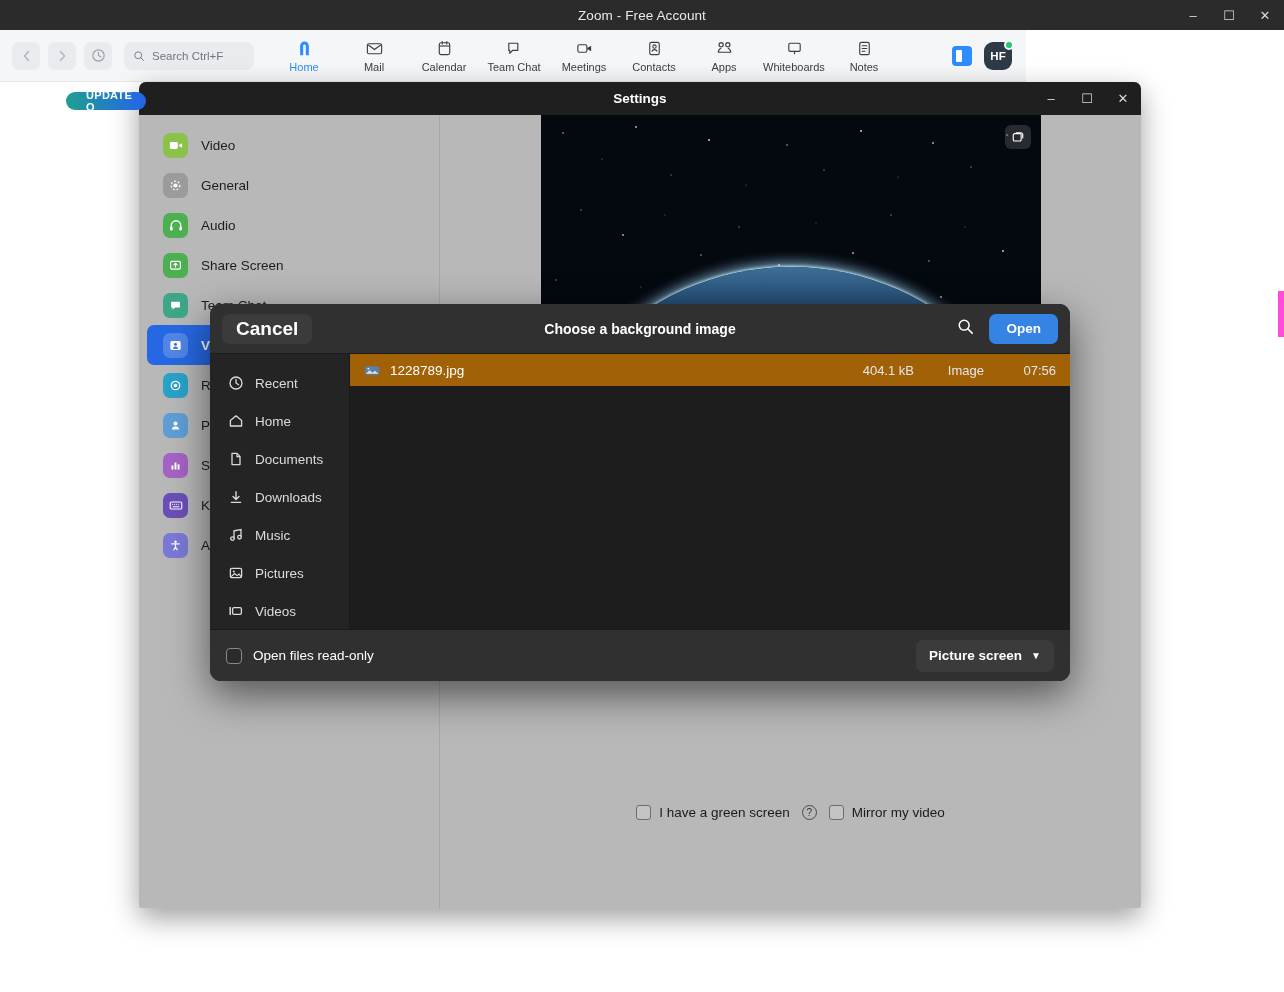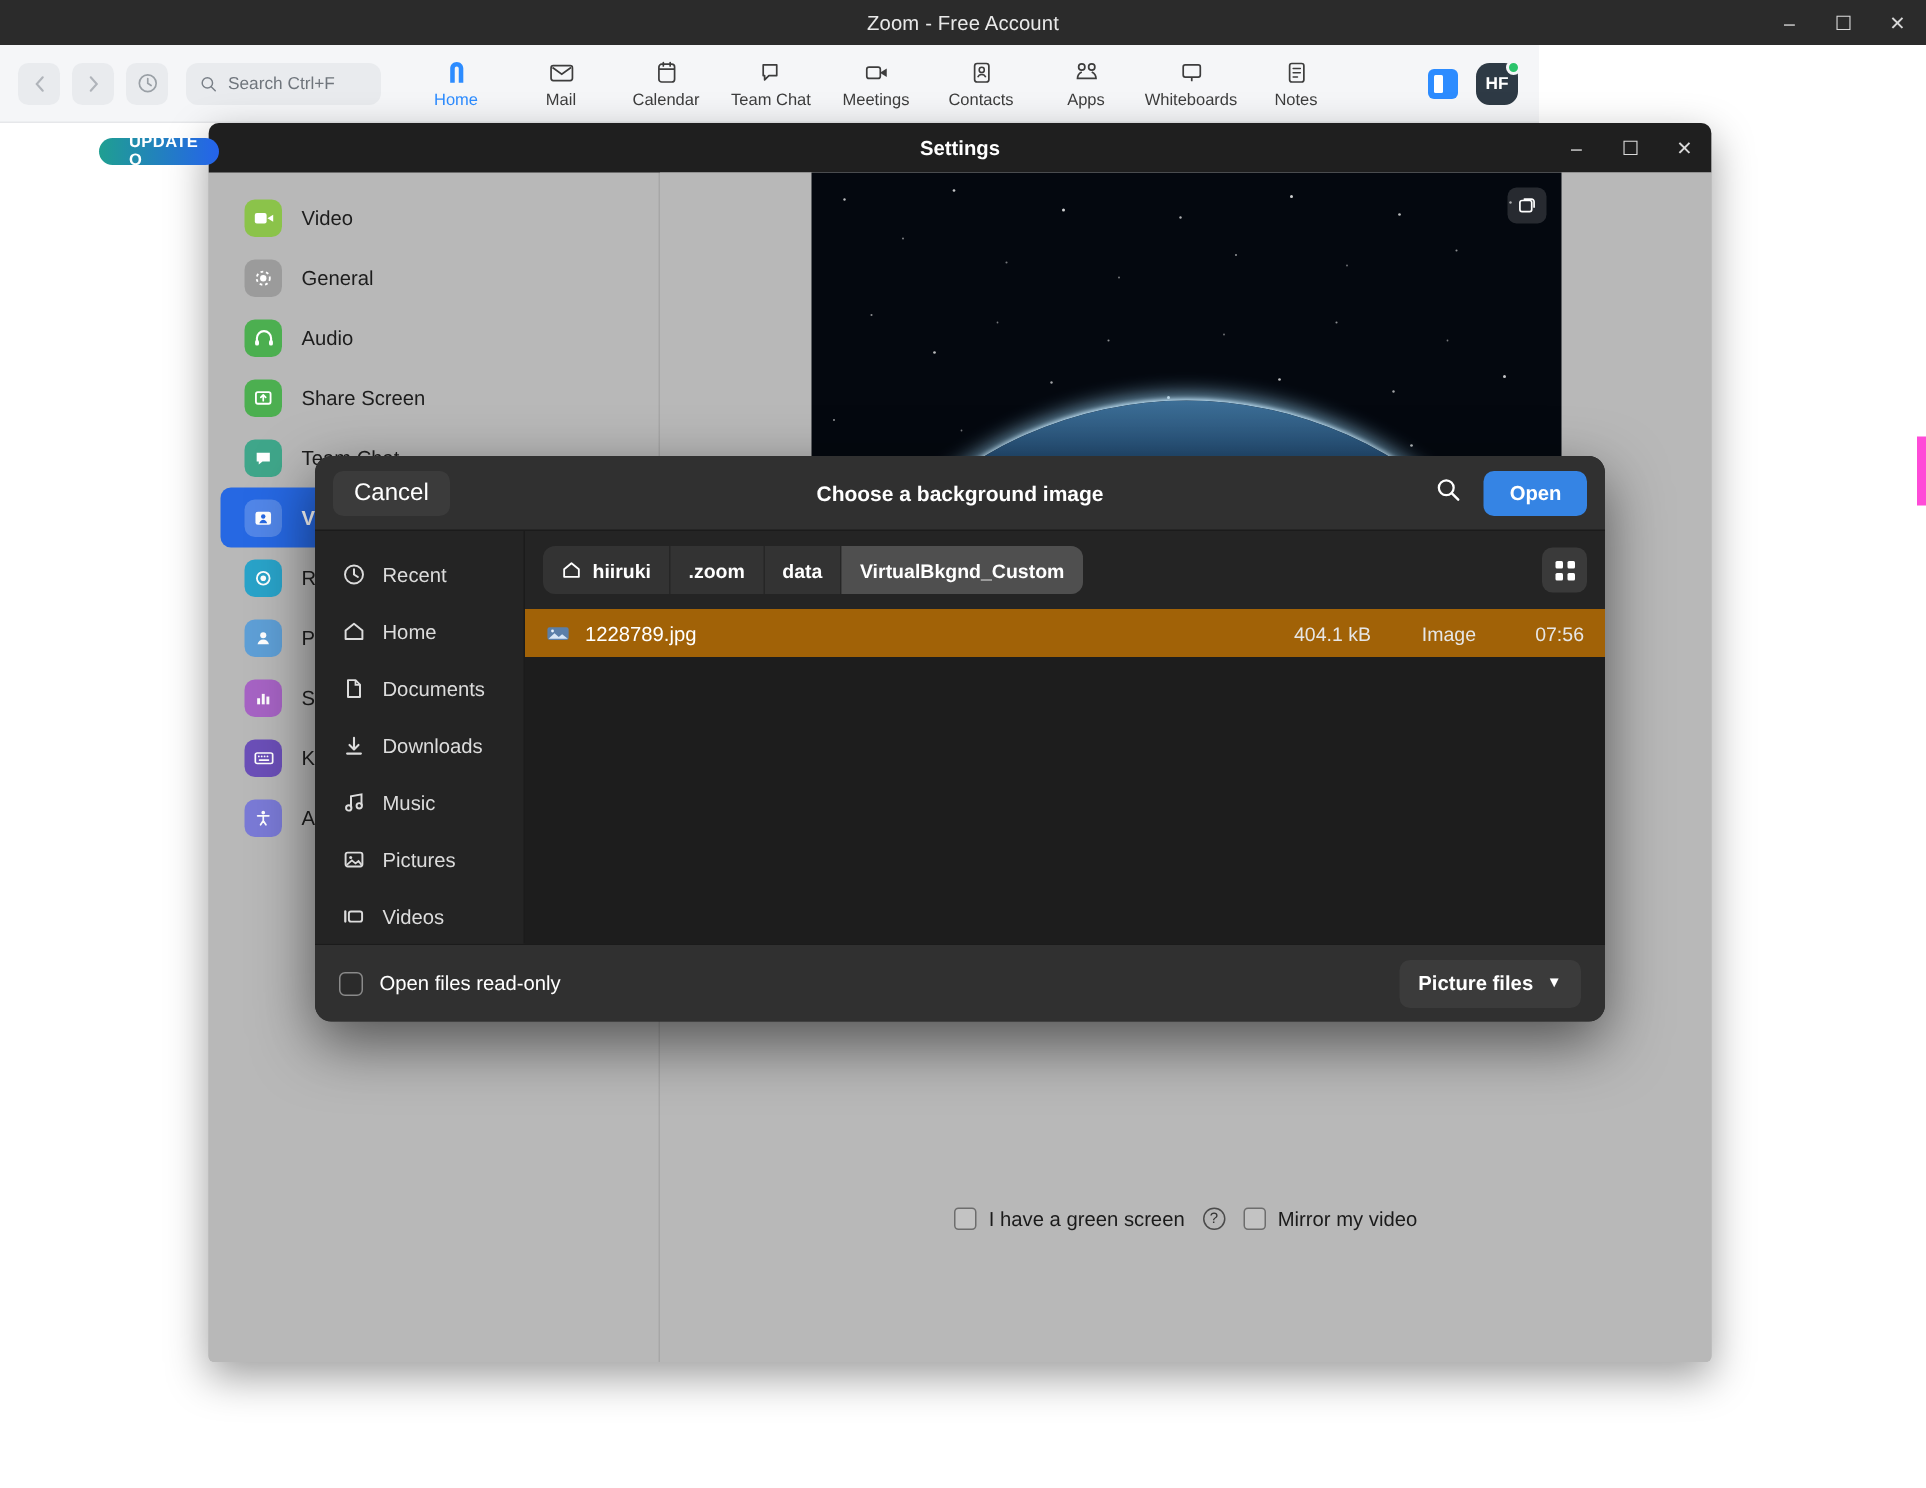--- a/index.html
+++ b/index.html
@@ -112,21 +112,21 @@
 
   
   .fc {
     position:absolute; left:210px; top:304px; width:860px; height:377px;
     background:#242424; border-radius:11px; box-shadow:0 14px 40px rgba(0,0,0,.55);
     overflow:hidden; color:#fff;
   }
   .fc-head { height:50px; background:#303030; display:flex; align-items:center; padding:0 12px; position:relative;
      border-bottom:1px solid #1b1b1b;}
   .fc-cancel { height:30px; padding:0 14px; border-radius:7px; background:#3b3b3b; color:#fff;
-     font-size:16px; font-weight:normal; display:flex; align-items:center; }
+     font-size:19px; font-weight:bold; display:flex; align-items:center; }
   .fc-title { position:absolute; left:0; right:0; text-align:center; font-size:14px; font-weight:bold; color:#fff;
      pointer-events:none;}
   .fc-head-right { margin-left:auto; display:flex; align-items:center; gap:14px; z-index:2; }
   .fc-open { height:30px; padding:0 17px; border-radius:7px; background:#3584e4; color:#fff;
      font-size:13.5px; font-weight:bold; display:flex; align-items:center; }
 
   .fc-body { display:flex; height:275px; }
   .fc-places { width:140px; background:#242424; border-right:1px solid #1b1b1b; padding-top:10px; }
   .place { height:38px; display:flex; align-items:center; gap:11px; padding-left:18px; color:#dcdcdc; font-size:13.5px; }
   .place svg { flex:0 0 auto; }
@@ -551,47 +551,20 @@
         <div class="place">
           <svg width="16" height="16" viewBox="0 0 16 16">
               <path d="M2.2 4.6v6.8" stroke="#dcdcdc" stroke-width="1.5" stroke-linecap="round"></path>
               <rect x="4.6" y="4.6" width="8.8" height="6.8" rx="1.4" stroke="#dcdcdc" stroke-width="1.3" fill="none"></rect>
             </svg>
           <span>Videos</span>
         </div>
       </div>
 
       <div class="fc-main">
-        <div class="fc-pathbar">
-          <div class="crumbs">
-            <div class="crumb">
-              <svg width="14" height="14" viewBox="0 0 16 16">
-                  <path d="M2.4 7.4 8 2.8l5.6 4.6V13.2H2.4z" stroke="#fff" stroke-width="1.4" fill="none" stroke-linejoin="round"></path>
-                </svg>
-              <span>hiiruki</span>
-            </div>
-            <div class="crumb">
-              <span>.zoom</span>
-            </div>
-            <div class="crumb">
-              <span>data</span>
-            </div>
-            <div class="crumb current">
-              <span>VirtualBkgnd_Custom</span>
-            </div>
-          </div>
-          <div class="grid-btn">
-              <i>
-                <b></b>
-                <b></b>
-                <b></b>
-                <b></b>
-              </i>
-            </div>
-        </div>
 
 
         <div class="fc-list">
           <div class="frow sel">
             <div class="c-name">
               <svg width="17" height="14" viewBox="0 0 18 14">
                   <rect x="1" y="3" width="15" height="9" rx="1.6" fill="#5b7fa8"></rect>
                   <path d="M1.8 11 6 7.2l3 2.6 2.4-2 4 3.2z" fill="#d7e6f5"></path>
                   <circle cx="4.6" cy="5.6" r="1" fill="#e8f2fb"></circle>
                 </svg>
@@ -604,19 +577,19 @@
         </div>
       </div>
     </div>
 
     <div class="fc-foot">
       <div class="ro">
         <span class="box"></span>
         <span>Open files read-only</span>
       </div>
       <div class="filter-btn">
-        <span>Picture files</span>
+        <span>Picture screen</span>
         <span style="font-size:10px;">▼</span>
       </div>
     </div>
   </div>
 
 </div>
 
 </body></html>

